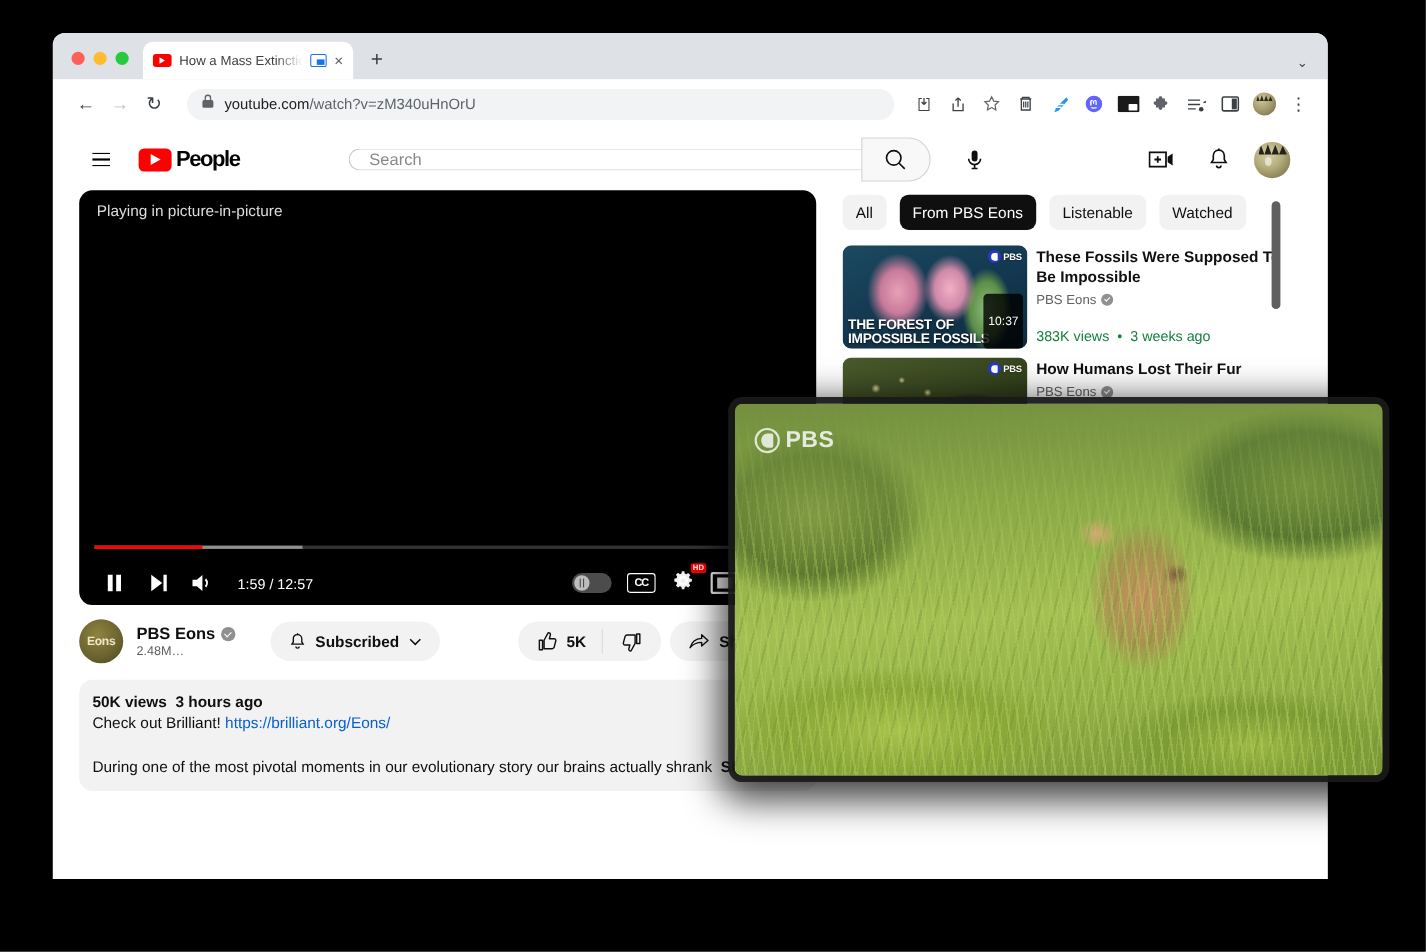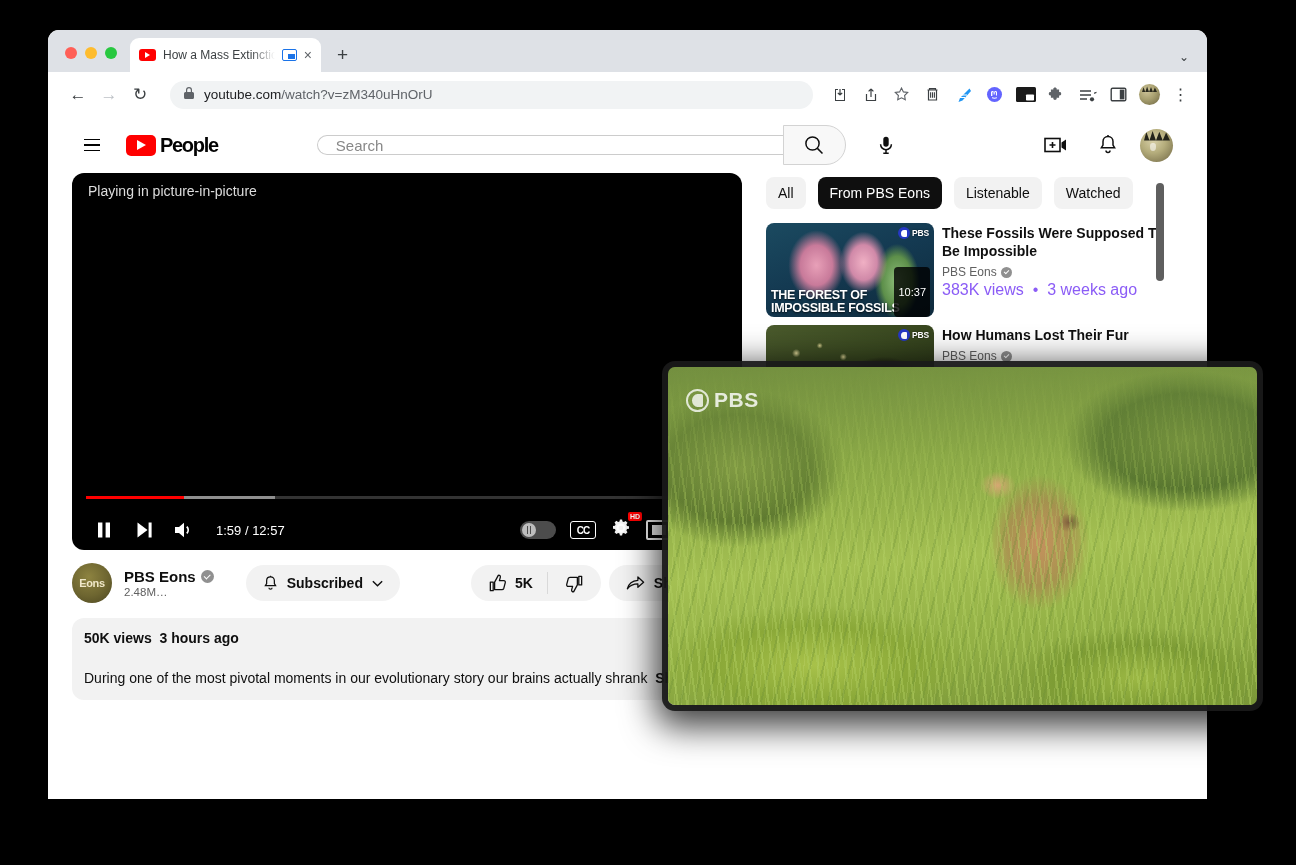--- a/index.html
+++ b/index.html
@@ -631,22 +631,22 @@
     overflow: hidden;
   }
   .rec-channel {
     font-size: 12px; color: #606060;
     margin-top: 5px;
     display: flex; align-items: center; gap: 4px;
   }
   .rec-channel .verified { width: 11px; height: 11px; }
   .rec-channel .verified::after { width: 4px; height: 2px; border-width: 1.4px; }
   .rec-meta {
-    font-size: 16px; color: #8b5cf6;
-    margin-top: 2px;
+    font-size: 13px; color: #15803d;
+    margin-top: 19px;
   }
 
   
   .art-fossils {
     background:
       radial-gradient(ellipse 40px 50px at 30% 45%, #e8a0b8 0%, #c87a9a 40%, transparent 70%),
       radial-gradient(ellipse 34px 44px at 58% 42%, #f0b0c4 0%, #d089a8 40%, transparent 70%),
       radial-gradient(ellipse 30px 50px at 78% 62%, #8fbf7a 0%, #5d8f4a 50%, transparent 75%),
       linear-gradient(160deg, #1b4a60 0%, #143a52 45%, #0e2a3c 100%);
   }
@@ -1008,20 +1008,23 @@
               </svg>
             <span id="share-label">Share</span>
           </div>
         </div>
 
         <div id="description-box">
           <div id="desc-stats">
             <span>50K views</span>&nbsp;
             <span>3 hours ago</span>
           </div>
+          <div id="desc-line2">
+            <span>Check out Brilliant! </span><a id="desc-link">https://brilliant.org/Eons/</a>
+          </div>
           <div id="desc-body">
             <span>During one of the most pivotal moments in our evolutionary story our brains actually shrank</span>&nbsp;
             <span id="show-more">Show story</span>
           </div>
         </div>
       </div>
 
       <div id="secondary-col">
         <div id="chip-row">
           <div class="chip">All</div>

